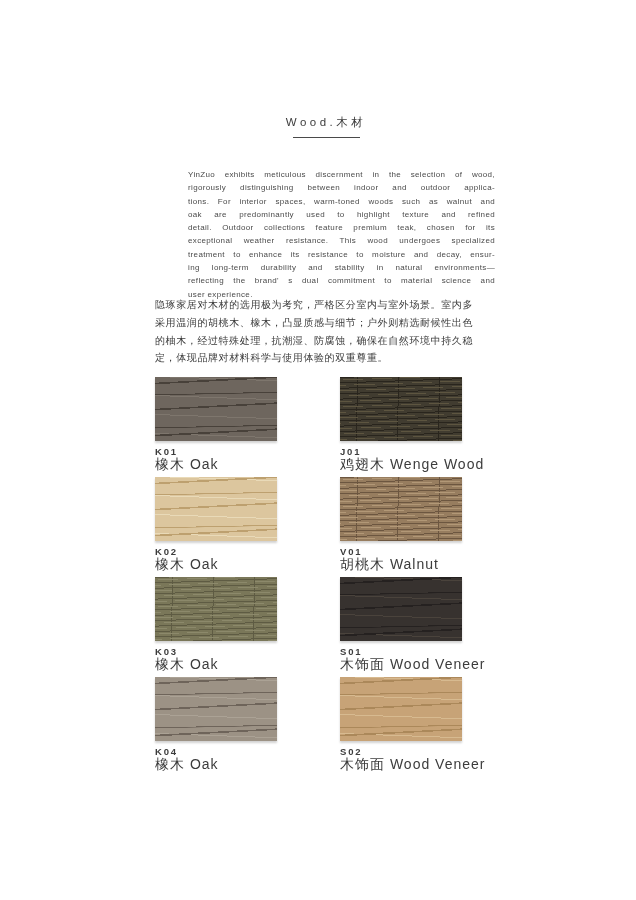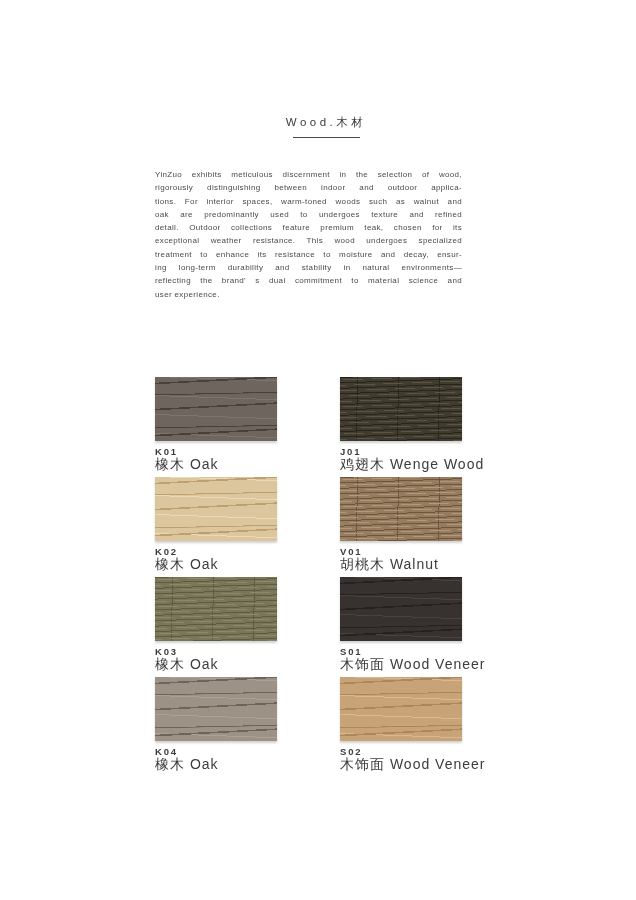--- a/index.html
+++ b/index.html
@@ -17,21 +17,21 @@
     letter-spacing: 3.5px; font-weight: 400;
   }
   .title-rule {
     width: 67px; height: 1.2px; background: #4a4a4a; margin: 7px auto 0 auto;
   }
 
   
   .para { position: absolute; left: 155px; width: 307px; }
   .para .line { text-align: justify; text-align-last: justify; white-space: nowrap; }
   .para .line:last-child { text-align-last: left; }
-  .para-en { top: 168px; font-size: 8px; line-height: 13.3px; letter-spacing: 0.35px; color: #4b4b4b; }
+  .para-en { top: 168px; font-size: 8px; line-height: 13.3px; letter-spacing: 0.35px; color: #4b4b4b; margin-left: 33px; }
   .para-cn { top: 296px; font-size: 10px; line-height: 17.8px; letter-spacing: 0.6px; color: #3b3b3b; }
 
   
   .grid {
     position: absolute; left: 155px; top: 377px; width: 307px;
     display: grid; grid-template-columns: 122px 122px;
     justify-content: space-between; grid-auto-rows: 100px;
   }
   .cell { position: relative; border-radius: 27px; }
   .swatch {
@@ -73,29 +73,35 @@
 
   <div class="title-block">
     <div class="title">Wood.木材</div>
     <div class="title-rule"></div>
   </div>
 
   <div class="para para-en">
     <div class="line">YinZuo exhibits meticulous discernment in the selection of wood,</div>
     <div class="line">rigorously distinguishing between indoor and outdoor applica-</div>
     <div class="line">tions. For interior spaces, warm-toned woods such as walnut and</div>
-    <div class="line">oak are predominantly used to undergoes texture and refined</div>
+    <div class="line">oak are predominantly used to highlight texture and refined</div>
     <div class="line">detail. Outdoor collections feature premium teak, chosen for its</div>
     <div class="line">exceptional weather resistance. This wood undergoes specialized</div>
     <div class="line">treatment to enhance its resistance to moisture and decay, ensur-</div>
     <div class="line">ing long-term durability and stability in natural environments—</div>
     <div class="line">reflecting the brand' s dual commitment to material science and</div>
     <div class="line">user experience.</div>
   </div>
 
+  <div class="para para-cn">
+    <div class="line">隐琢家居对木材的选用极为考究，严格区分室内与室外场景。室内多</div>
+    <div class="line">采用温润的胡桃木、橡木，凸显质感与细节；户外则精选耐候性出色</div>
+    <div class="line">的柚木，经过特殊处理，抗潮湿、防腐蚀，确保在自然环境中持久稳</div>
+    <div class="line">定，体现品牌对材料科学与使用体验的双重尊重。</div>
+  </div>
 
   <div class="grid">
 
     <div class="cell">
       <div class="swatch grain-waves" style="--base: #6e665e; --dark: #48413a; --light: #7e766d;"></div>
       <div class="code">K01</div>
       <div class="name">橡木 Oak</div>
     </div>
 
     <div class="cell">

